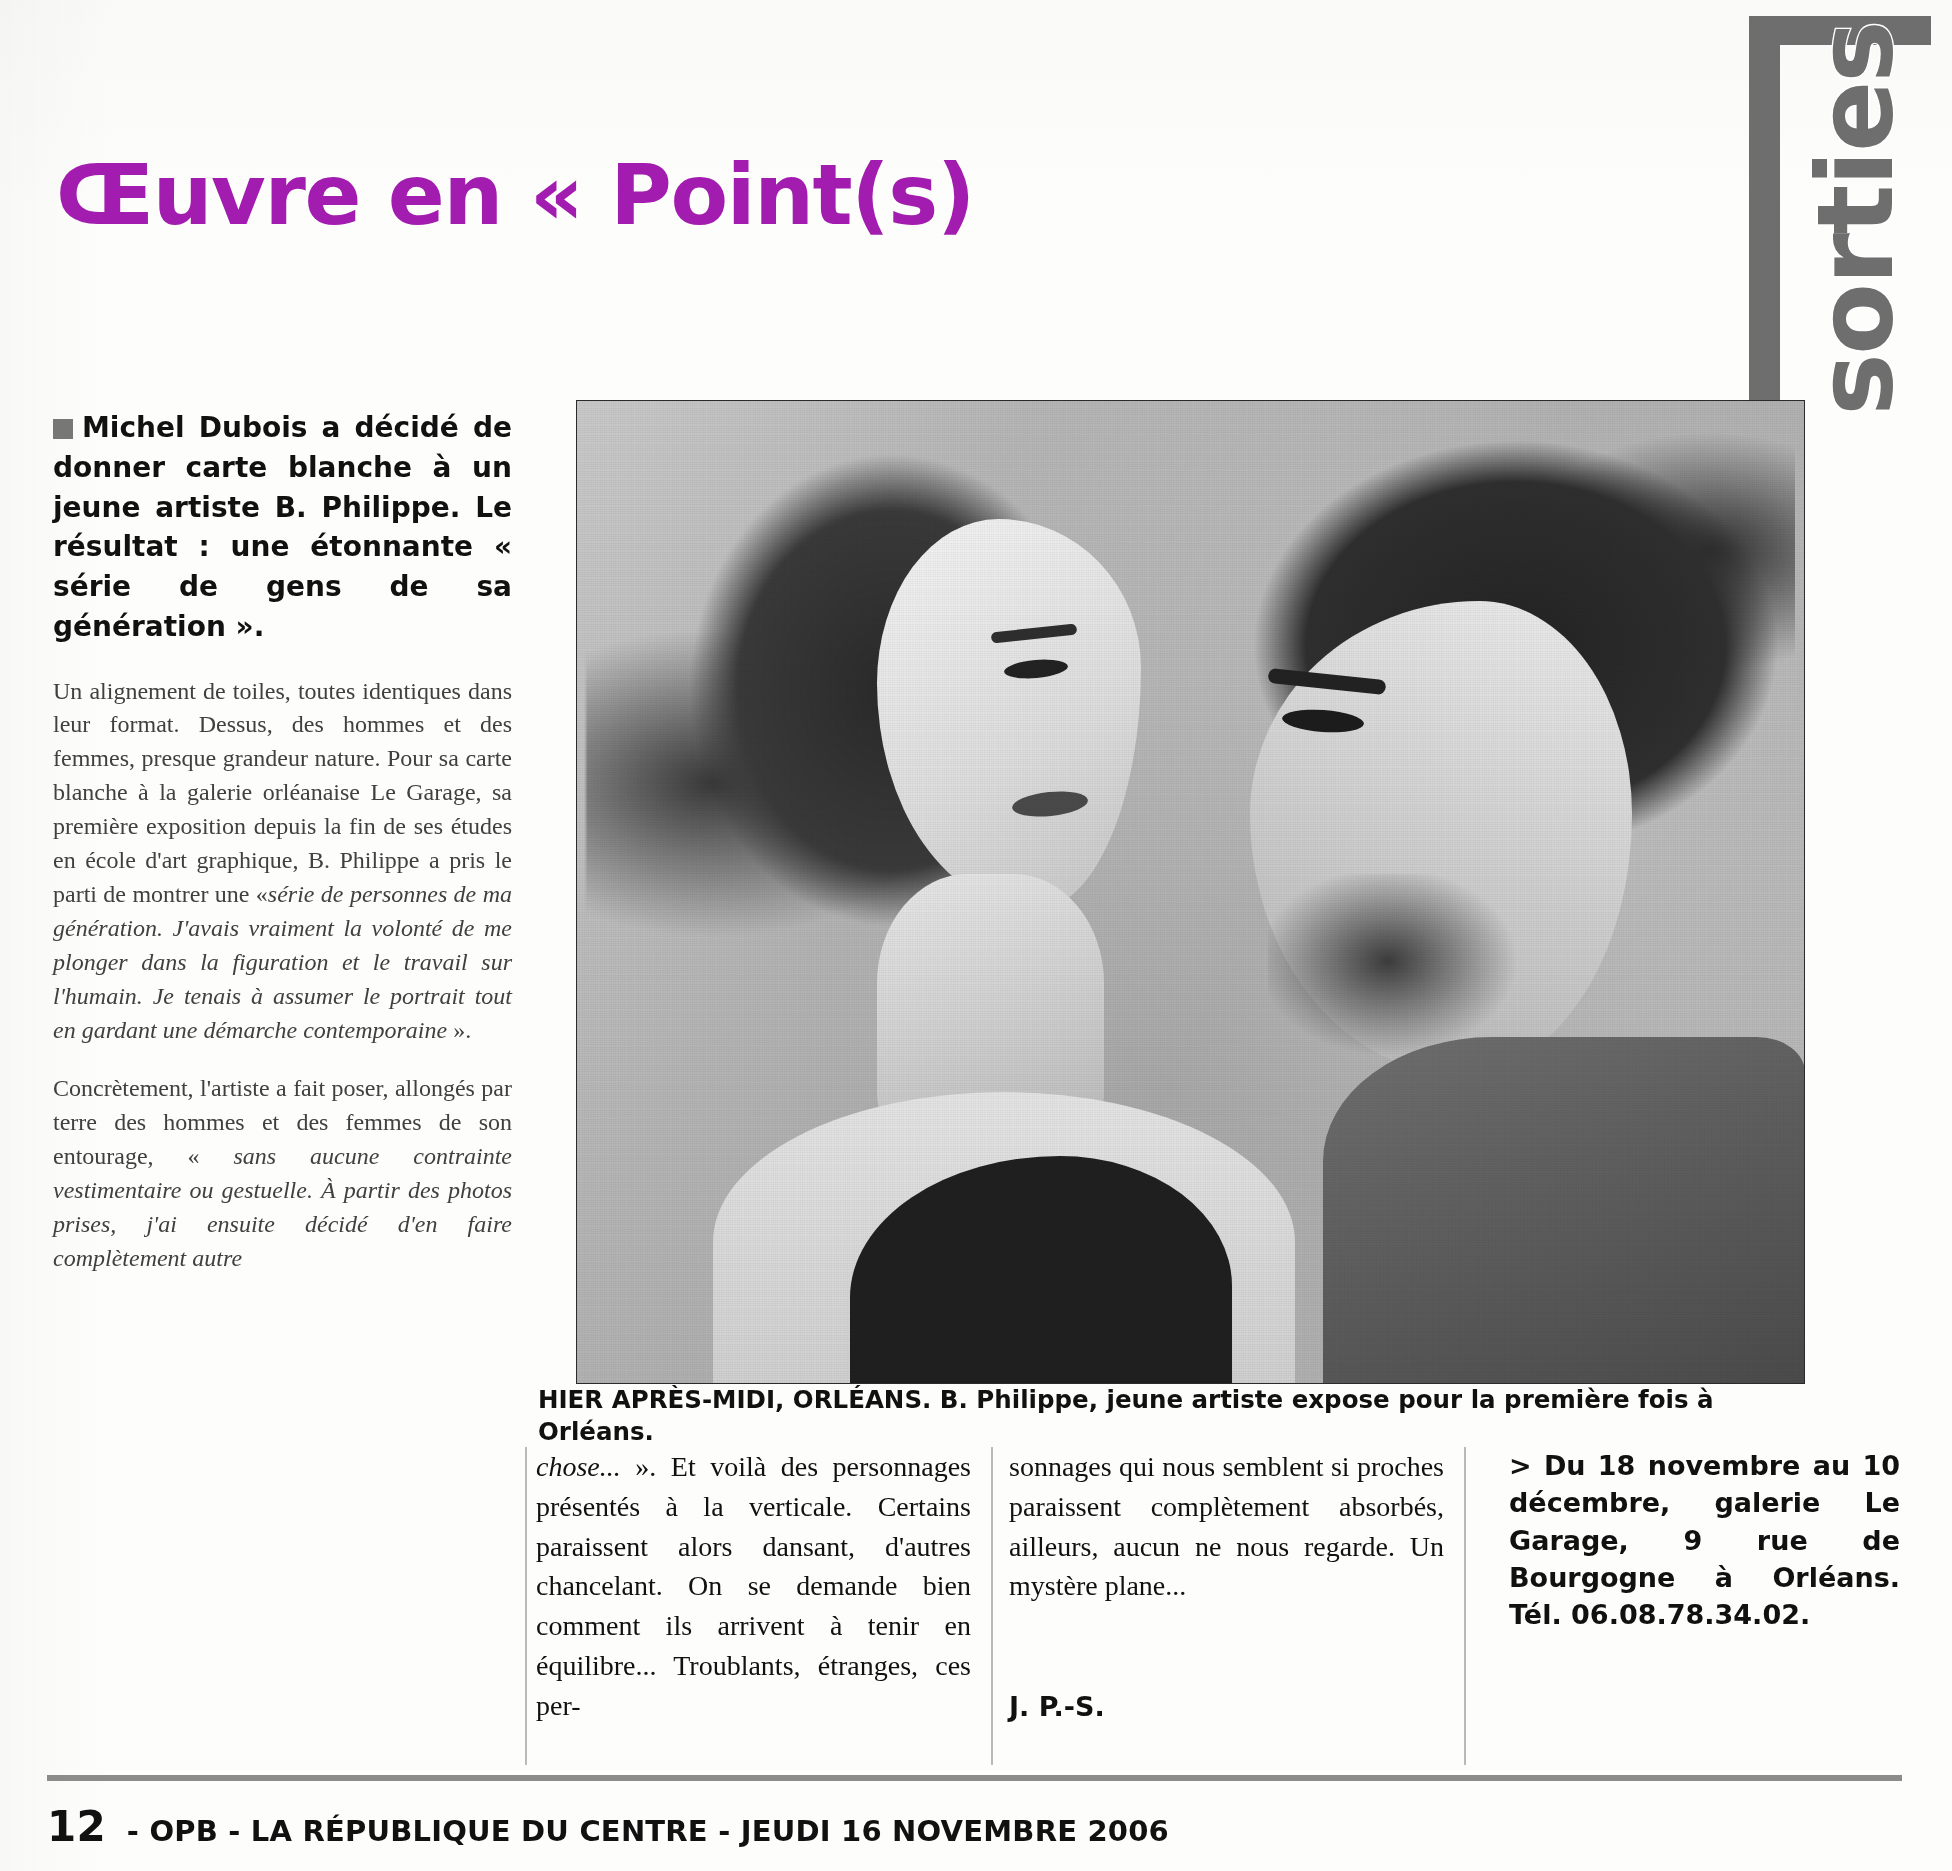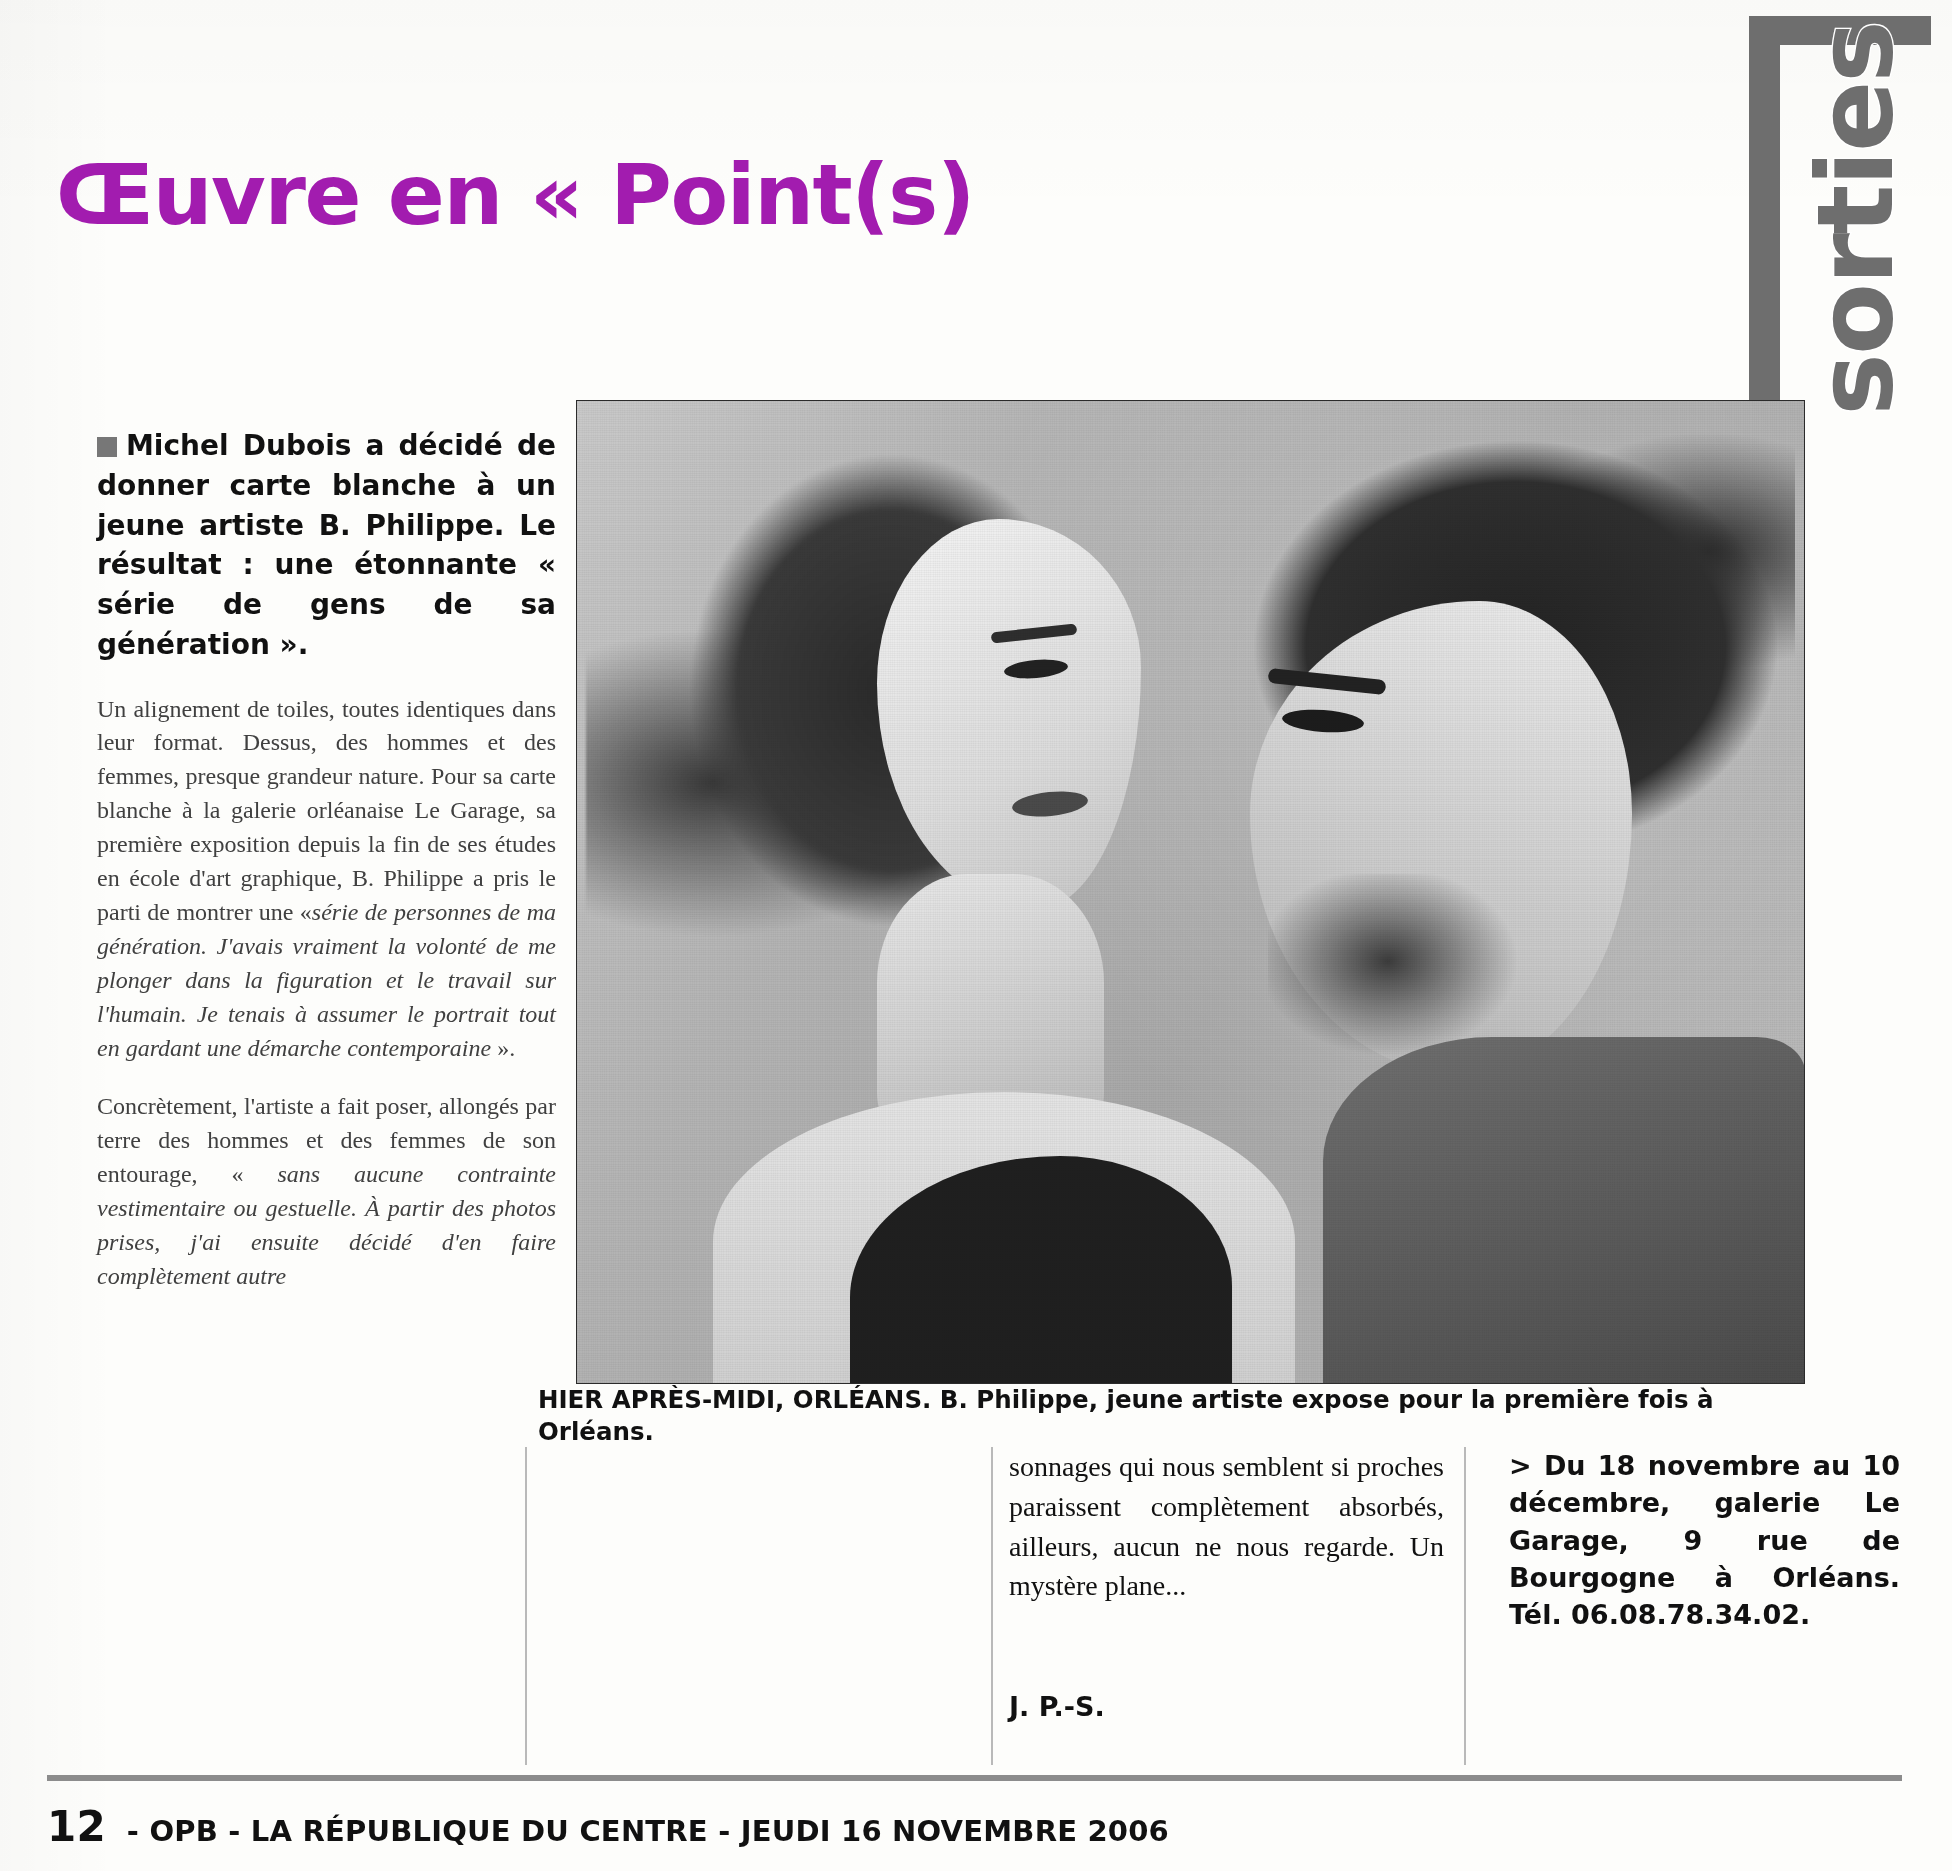--- a/index.html
+++ b/index.html
@@ -97,23 +97,22 @@
   }
   .headline .l2 {
     display: block;
     padding-left: 14.5px;
   }
 
   
   .left-col {
     position: absolute;
     left: 53px;
-    top: 398px;
+    top: 380px;
     width: 459px;
-    margin-left: 44px;
   }
   .chapeau {
     font-family: "DejaVu Sans", sans-serif;
     font-weight: bold;
     font-size: 28px;
     line-height: 1.42;
     color: #111;
     text-align: justify;
     hyphens: auto;
   }
@@ -439,20 +438,23 @@
   <div class="ghost"></div>
 
   <div class="caption">
     <span>HIER APRÈS-MIDI, ORLÉANS.</span><span> B. Philippe, jeune artiste expose pour la première fois à Orléans.</span>
   </div>
 
   <div class="col-rule rule-1"></div>
   <div class="col-rule rule-2"></div>
   <div class="col-rule rule-3"></div>
 
+  <div class="col col-2">
+    <em>chose...</em><span> ». Et voilà des personnages présentés à la verticale. Certains paraissent alors dansant, d'autres chancelant. On se demande bien comment ils arrivent à tenir en équilibre... Troublants, étranges, ces per-</span>
+  </div>
 
   <div class="col col-3">
     <span>sonnages qui nous semblent si proches paraissent complètement absorbés, ailleurs, aucun ne nous regarde. Un mystère plane...</span>
   </div>
 
   <div class="signature">J. P.-S.</div>
 
   <div class="col col-4">&gt; Du 18 novembre au 10 décembre, galerie Le Garage, 9 rue de Bourgogne à Orléans. Tél. 06.08.78.34.02.</div>
 
   <div class="footer-rule"></div>

